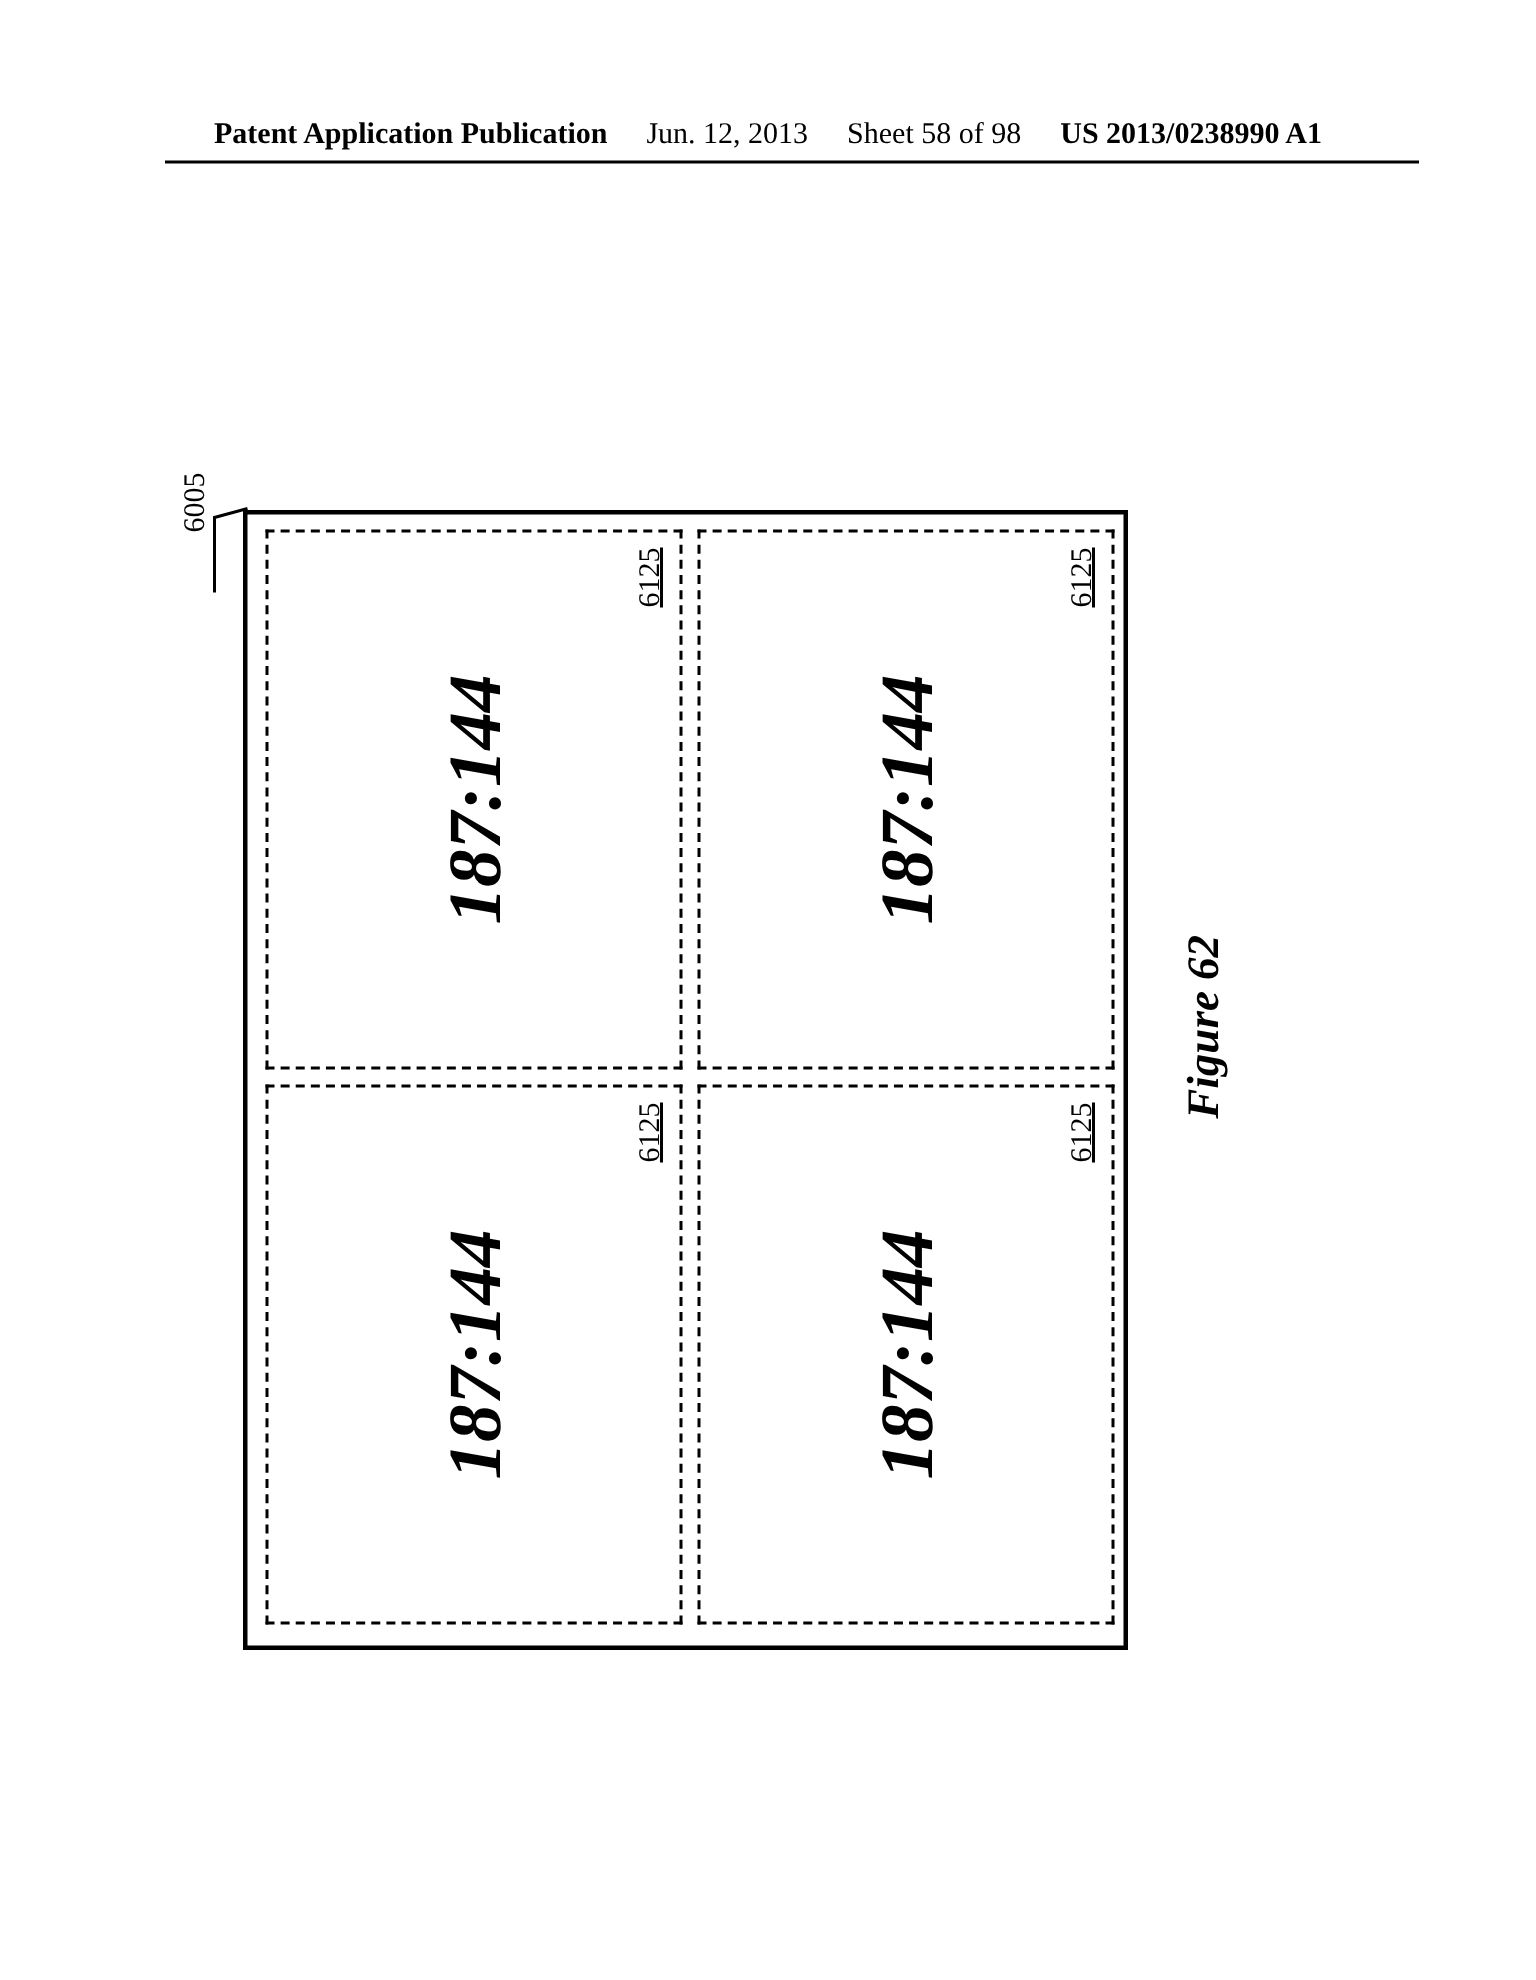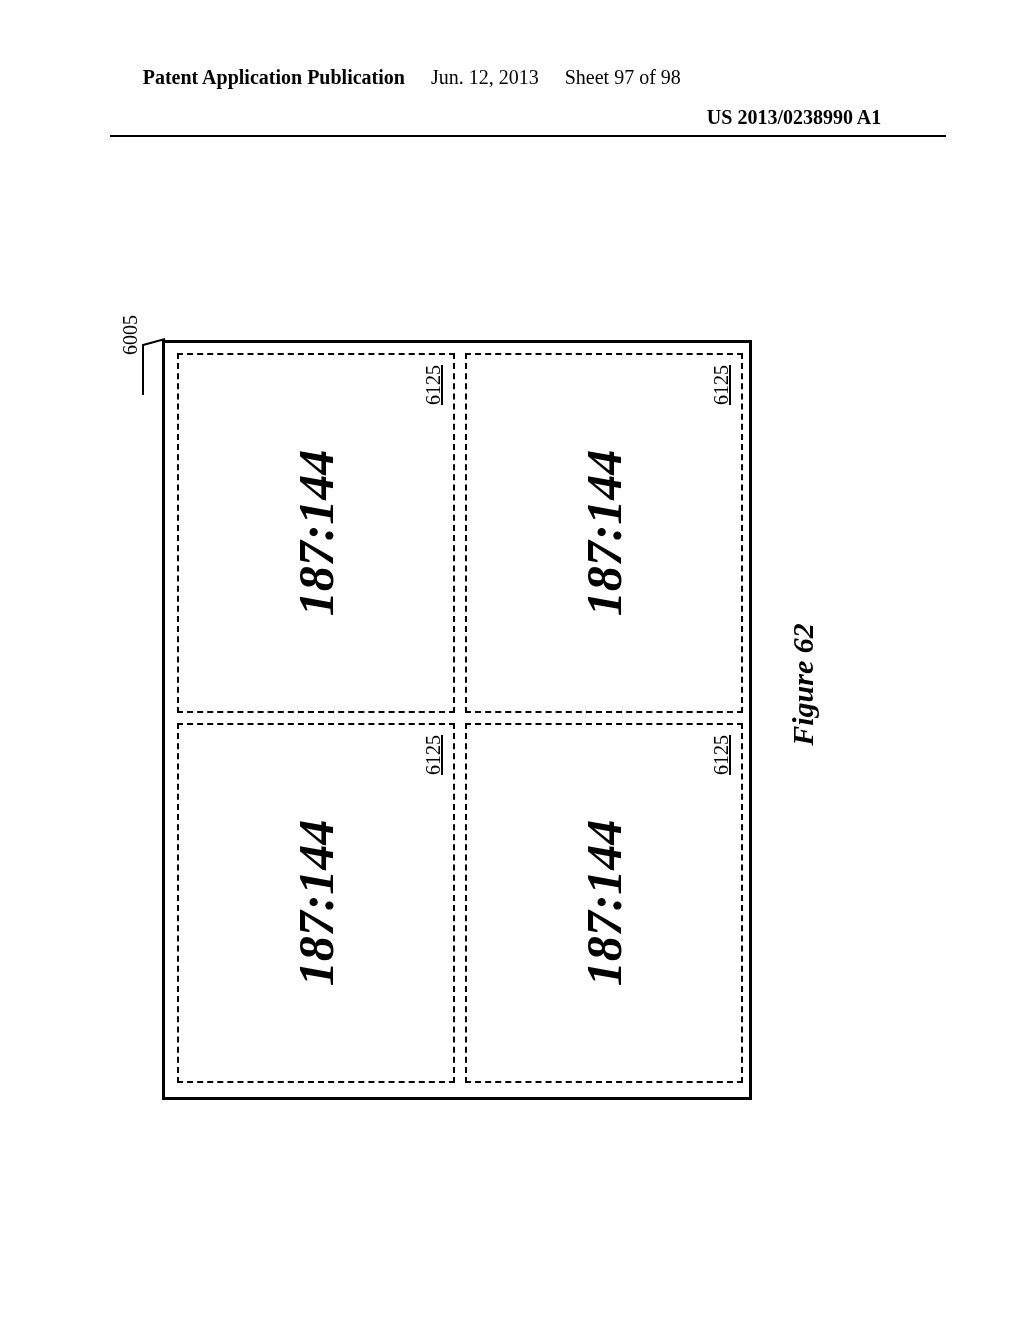--- a/index.html
+++ b/index.html
@@ -8,32 +8,32 @@
       height: 1320px;
       background: #fff;
       font-family: "Times New Roman", Times, serif;
       position: relative;
       color: #000;
     }
 
     
     .hdr {
       position: absolute;
-      top: 66px;
+      top: 78px;
       left: 0;
       width: 100%;
       display: flex;
       justify-content: center;
       gap: 26px;
       font-size: 20px;
     }
     .hdr .pubtype { font-weight: 700; }
     .hdr .date {}
     .hdr .sheet {}
-    .hdr .pubnum { font-weight: 700; margin-top: 40px; }
+    .hdr .pubnum { font-weight: 700; }
     .hdr .rule {
       position: absolute;
       left: 110px;
       right: 78px;
       bottom: -8px;
       height: 2px;
       background: #000;
     }
 
     
@@ -106,21 +106,21 @@
       font-weight: 700;
       font-style: italic;
     }
   </style>
 </head>
 <body>
 
 <div class="hdr">
   <span class="pubtype">Patent Application Publication</span>
   <span class="date">Jun. 12, 2013</span>
-  <span class="sheet">Sheet 97 of 98</span>
+  <span class="sheet">Sheet 58 of 98</span>
   <span class="pubnum">US 2013/0238990 A1</span>
   <div class="rule"></div>
 </div>
 
 <div class="figwrap">
   <div class="frame">
     <svg class="lead" viewBox="0 0 60 26">
       <path d="M2 2 L52 2 L58 24" fill="none" stroke="#000" stroke-width="2"></path>
     </svg>
     <div class="lead-lbl">6005</div>

